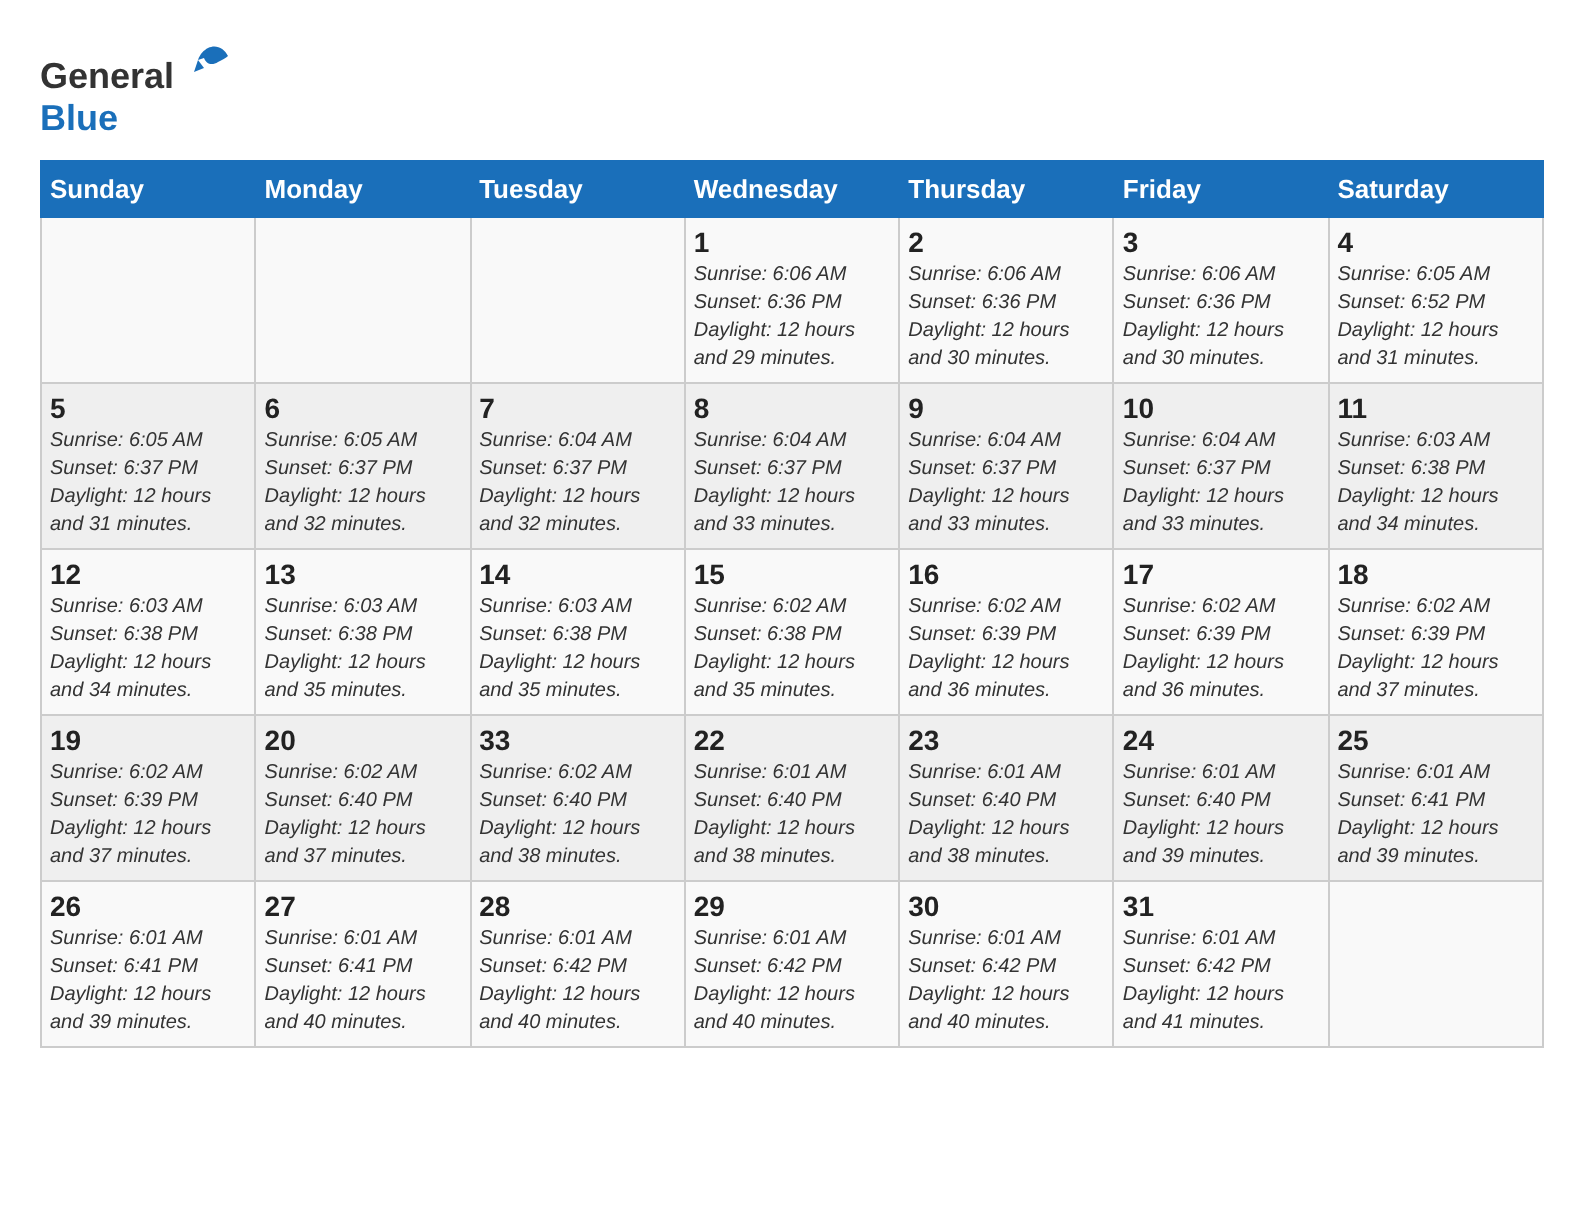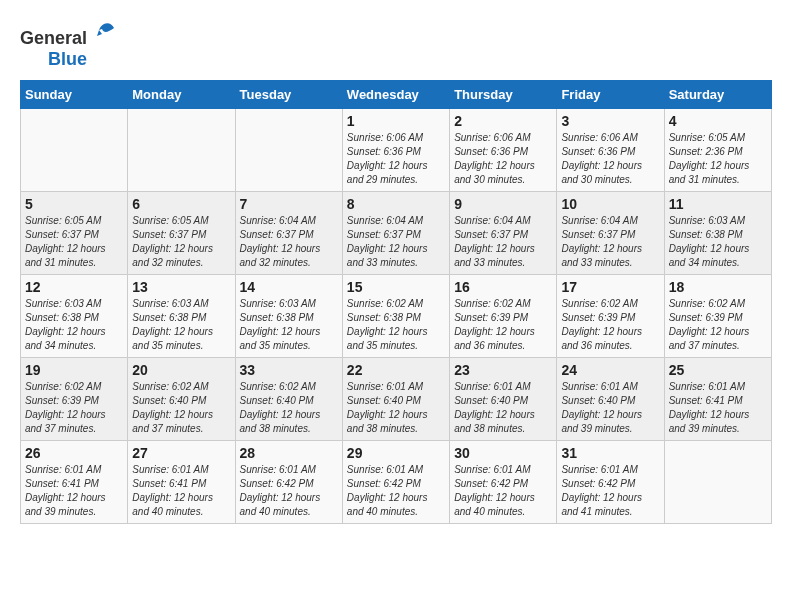--- a/index.html
+++ b/index.html
@@ -22,21 +22,20 @@
     }
     .logo-text-general {
       font-size: 18px;
       font-weight: bold;
       color: #333;
     }
     .logo-text-blue {
       font-size: 18px;
       font-weight: bold;
       color: #1a6fba;
-      margin-left: 28px;
     }
     .logo-icon {
       width: 24px;
       height: 24px;
       margin-left: 2px;
     }
     .title-section {
       text-align: right;
     }
     .month-title {
@@ -142,21 +141,21 @@
         <td>
           <span class="day-number">3</span>
           <div class="day-info">Sunrise: 6:06 AM
 Sunset: 6:36 PM
 Daylight: 12 hours
 and 30 minutes.</div>
         </td>
         <td>
           <span class="day-number">4</span>
           <div class="day-info">Sunrise: 6:05 AM
-Sunset: 2:36 PM
+Sunset: 6:52 PM
 Daylight: 12 hours
 and 31 minutes.</div>
         </td>
       </tr>
       <tr>
         <td>
           <span class="day-number">5</span>
           <div class="day-info">Sunrise: 6:05 AM
 Sunset: 6:37 PM
 Daylight: 12 hours

